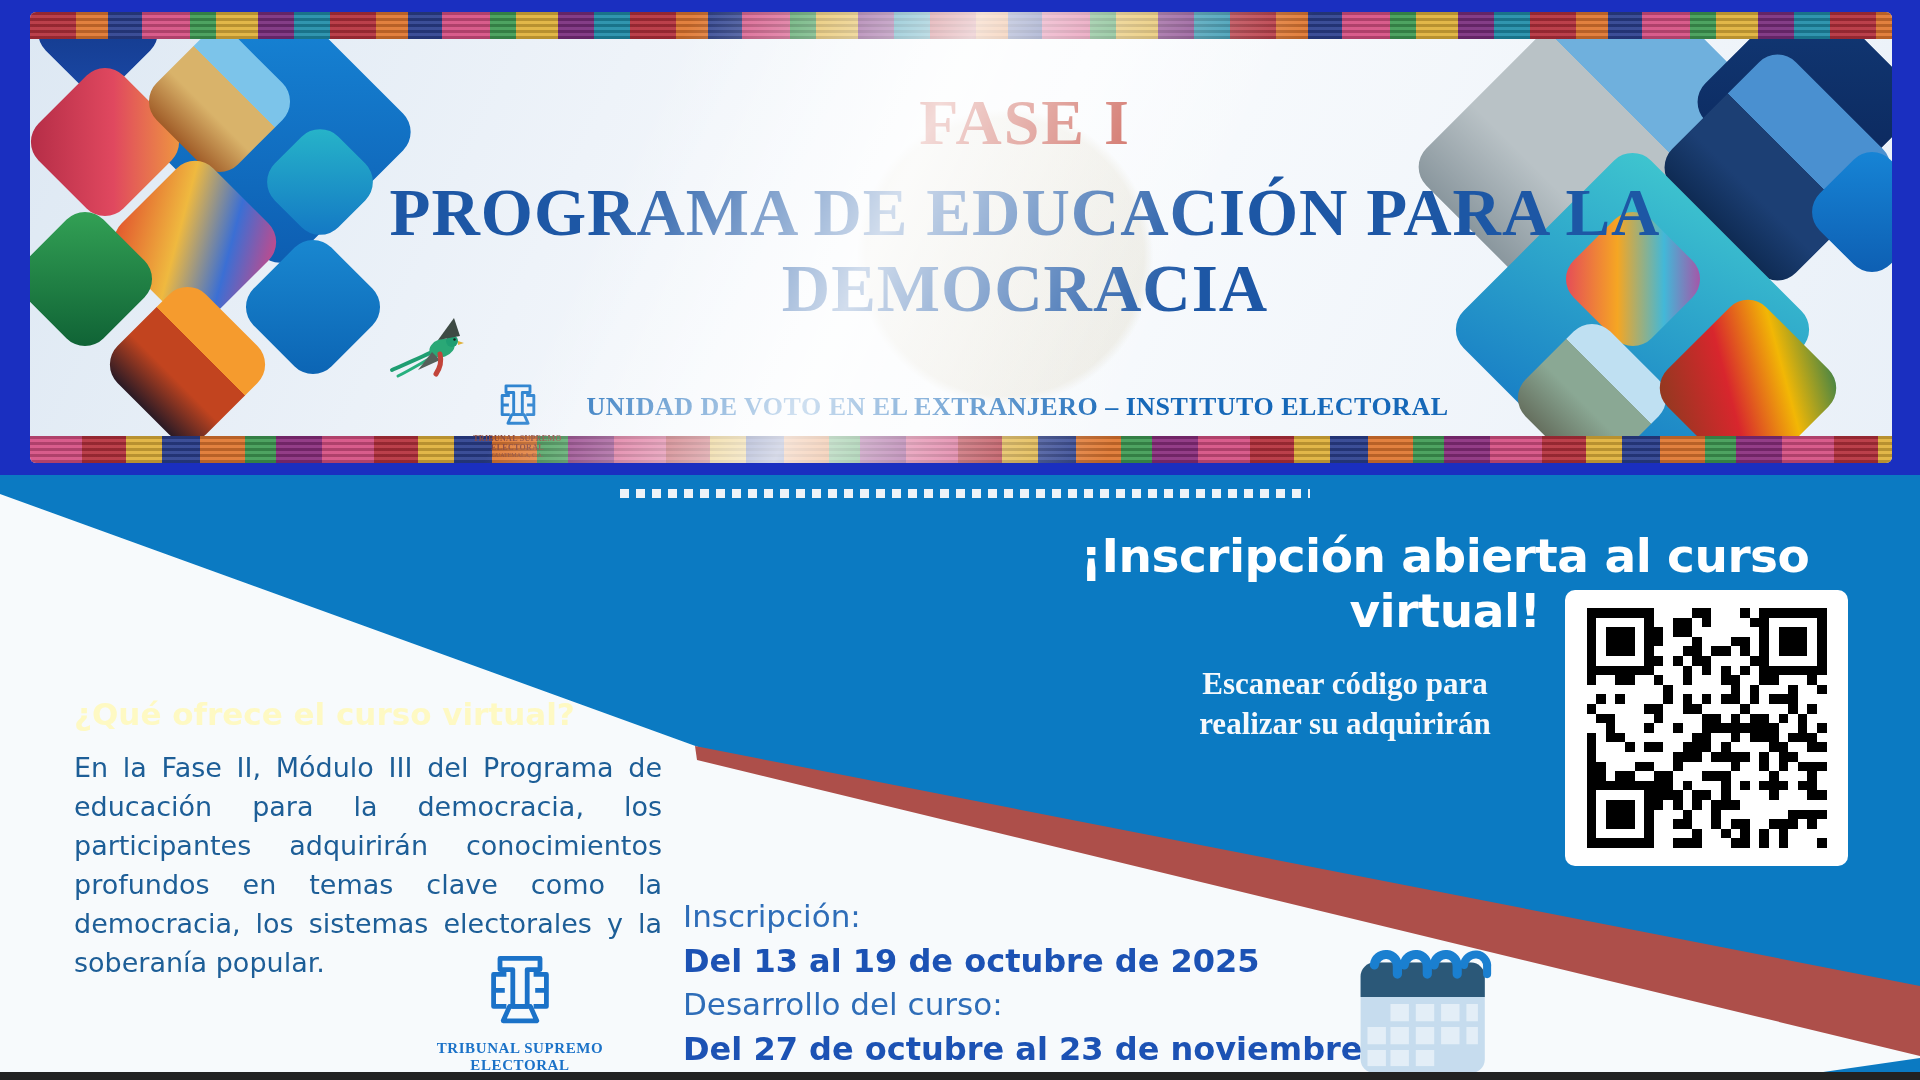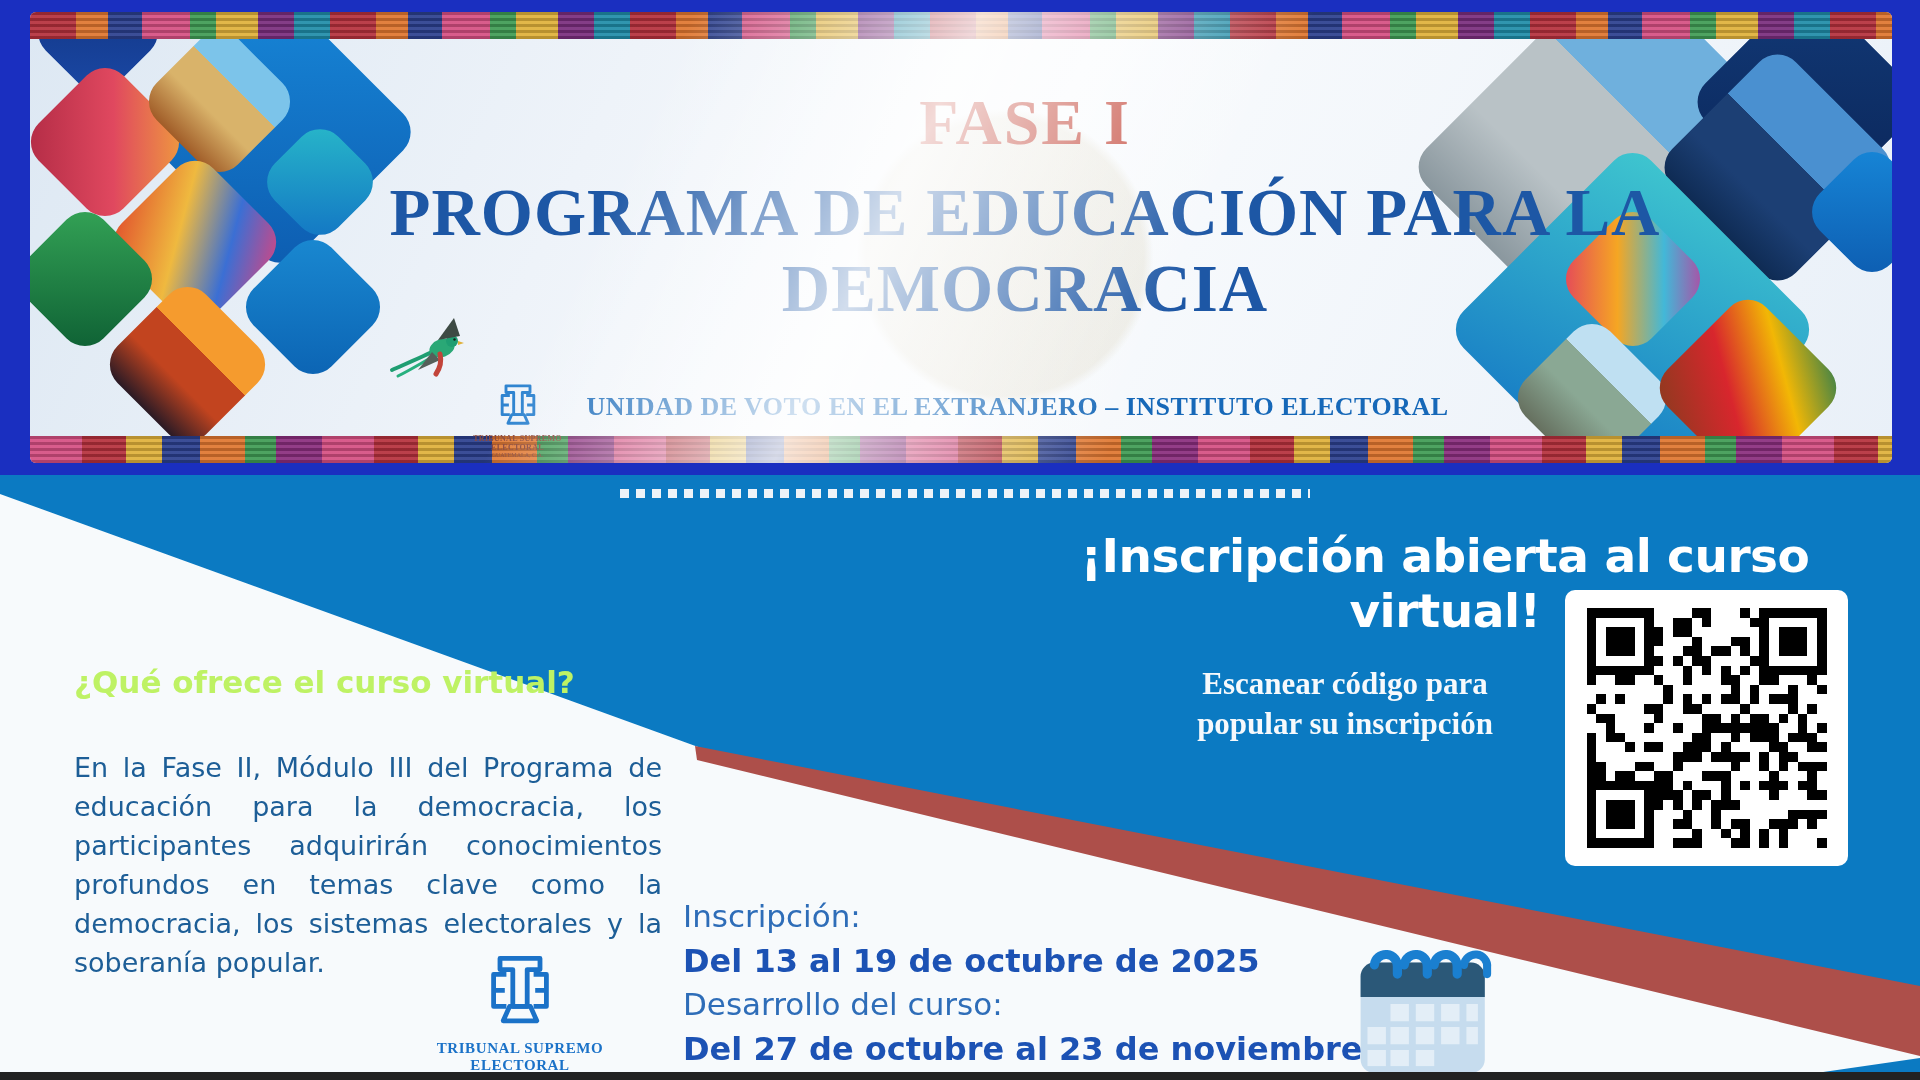--- a/index.html
+++ b/index.html
@@ -47,21 +47,21 @@
        background:repeating-linear-gradient(90deg,#eef3f8 0 9px,rgba(255,255,255,0) 9px 16px);}
   .headline{position:absolute;left:1015px;top:528px;width:860px;text-align:center;color:#fff;
        font-size:47px;font-weight:800;letter-spacing:-.5px;}
   .qr-box{position:absolute;left:1565px;top:590px;width:247px;height:240px;background:#fff;
        border-radius:10px;padding:18px;}
   .qr-box svg{display:block;width:247px;height:240px;}
   .qr-caption{position:absolute;left:1160px;top:664px;width:370px;text-align:center;color:#f6f9fc;
        font-family:"Liberation Serif","DejaVu Serif",serif;font-weight:bold;font-size:31px;line-height:40px;}
 
   
-  .course-heading{position:absolute;left:74px;top:664px;width:560px;font-size:31px;font-weight:bold;color:#bef264;}
+  .course-heading{position:absolute;left:74px;top:696px;width:560px;font-size:31px;font-weight:bold;color:#fef9c3;}
   .course-body{position:absolute;left:74px;top:748px;width:588px;font-size:27px;line-height:39px;
        color:#1d5e97;text-align:justify;text-align-last:left;}
 
   
   .schedule{position:absolute;left:683px;top:882px;width:720px;}
   .sch-label{font-size:31px;color:#2e6db8;margin-top:6px;}
   .sch-value{font-size:32px;font-weight:bold;color:#1c52b4;margin-top:8px;}
 
   
   .footer-logo{position:absolute;left:395px;top:952px;width:250px;text-align:center;}
@@ -439,21 +439,21 @@
         <rect x="110" y="240" width="10" height="10" fill="#000"></rect>
         <rect x="150" y="240" width="10" height="10" fill="#000"></rect>
         <rect x="160" y="240" width="10" height="10" fill="#000"></rect>
         <rect x="180" y="240" width="10" height="10" fill="#000"></rect>
         <rect x="200" y="240" width="10" height="10" fill="#000"></rect>
         <rect x="240" y="240" width="10" height="10" fill="#000"></rect>
       </svg>
   </div>
   <div class="qr-caption">
     <div>Escanear código para</div>
-    <div>popular su inscripción</div>
+    <div>realizar su adquirirán</div>
   </div>
 
   <div class="course-heading">¿Qué ofrece el curso virtual?</div>
   <div class="course-body">En la Fase II, Módulo III del Programa de educación para la democracia, los participantes adquirirán conocimientos profundos en temas clave como la democracia, los sistemas electorales y la soberanía popular.</div>
 
   <div class="schedule">
     <div class="sch-label" style="margin-top:16px;">Inscripción:</div>
     <div class="sch-value">Del 13 al 19 de octubre de 2025</div>
     <div class="sch-label">Desarrollo del curso:</div>
     <div class="sch-value">Del 27 de octubre al 23 de noviembre de 2025</div>

